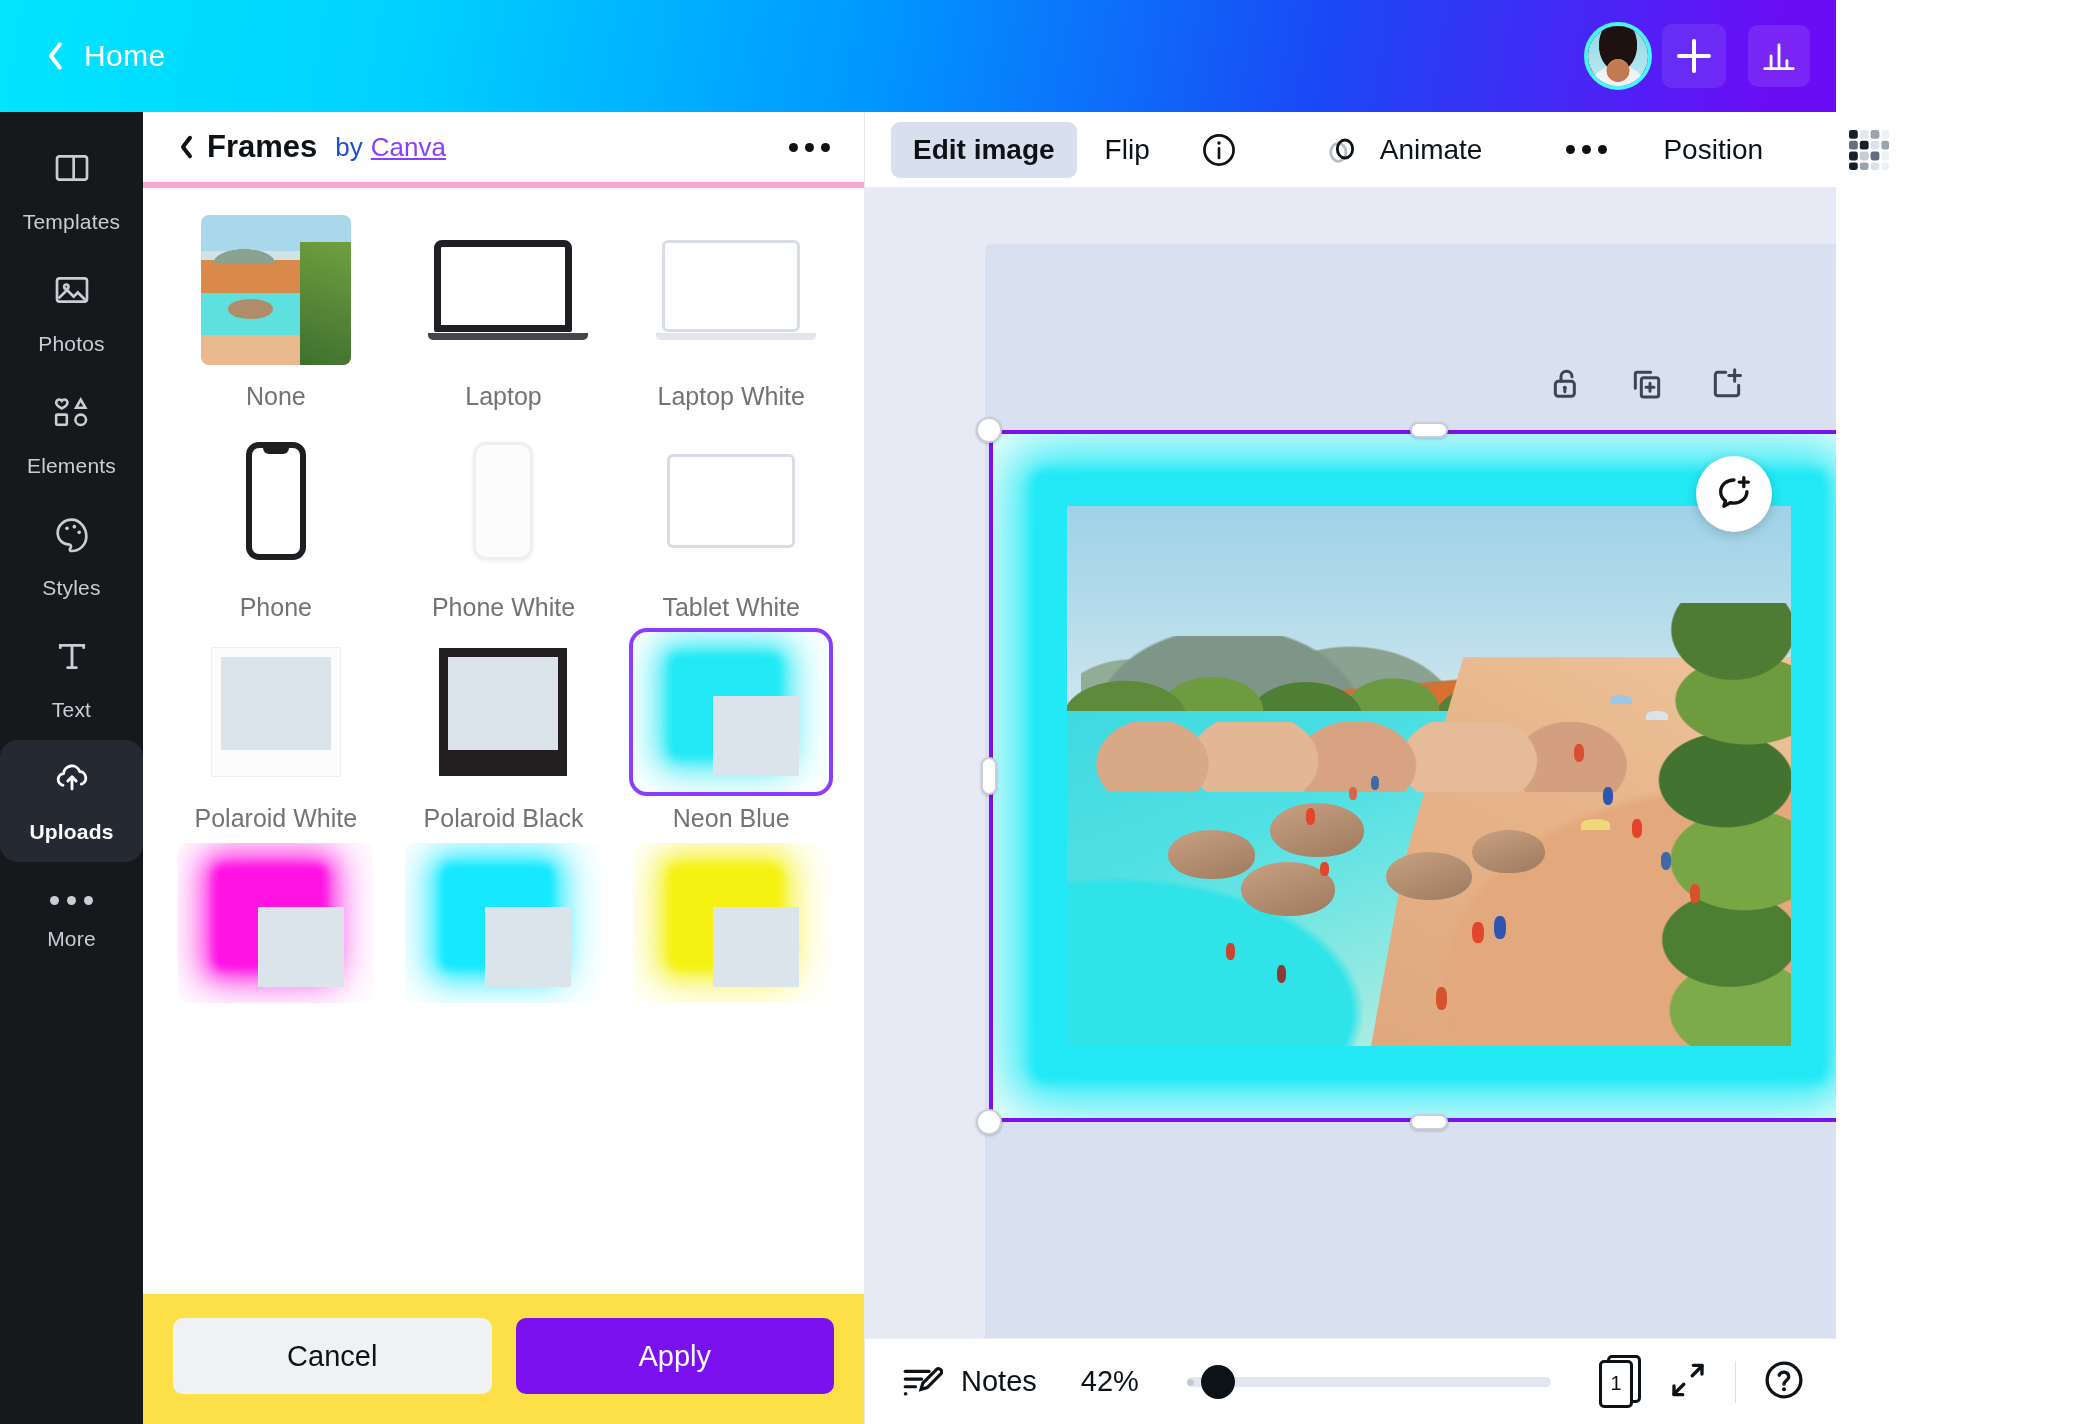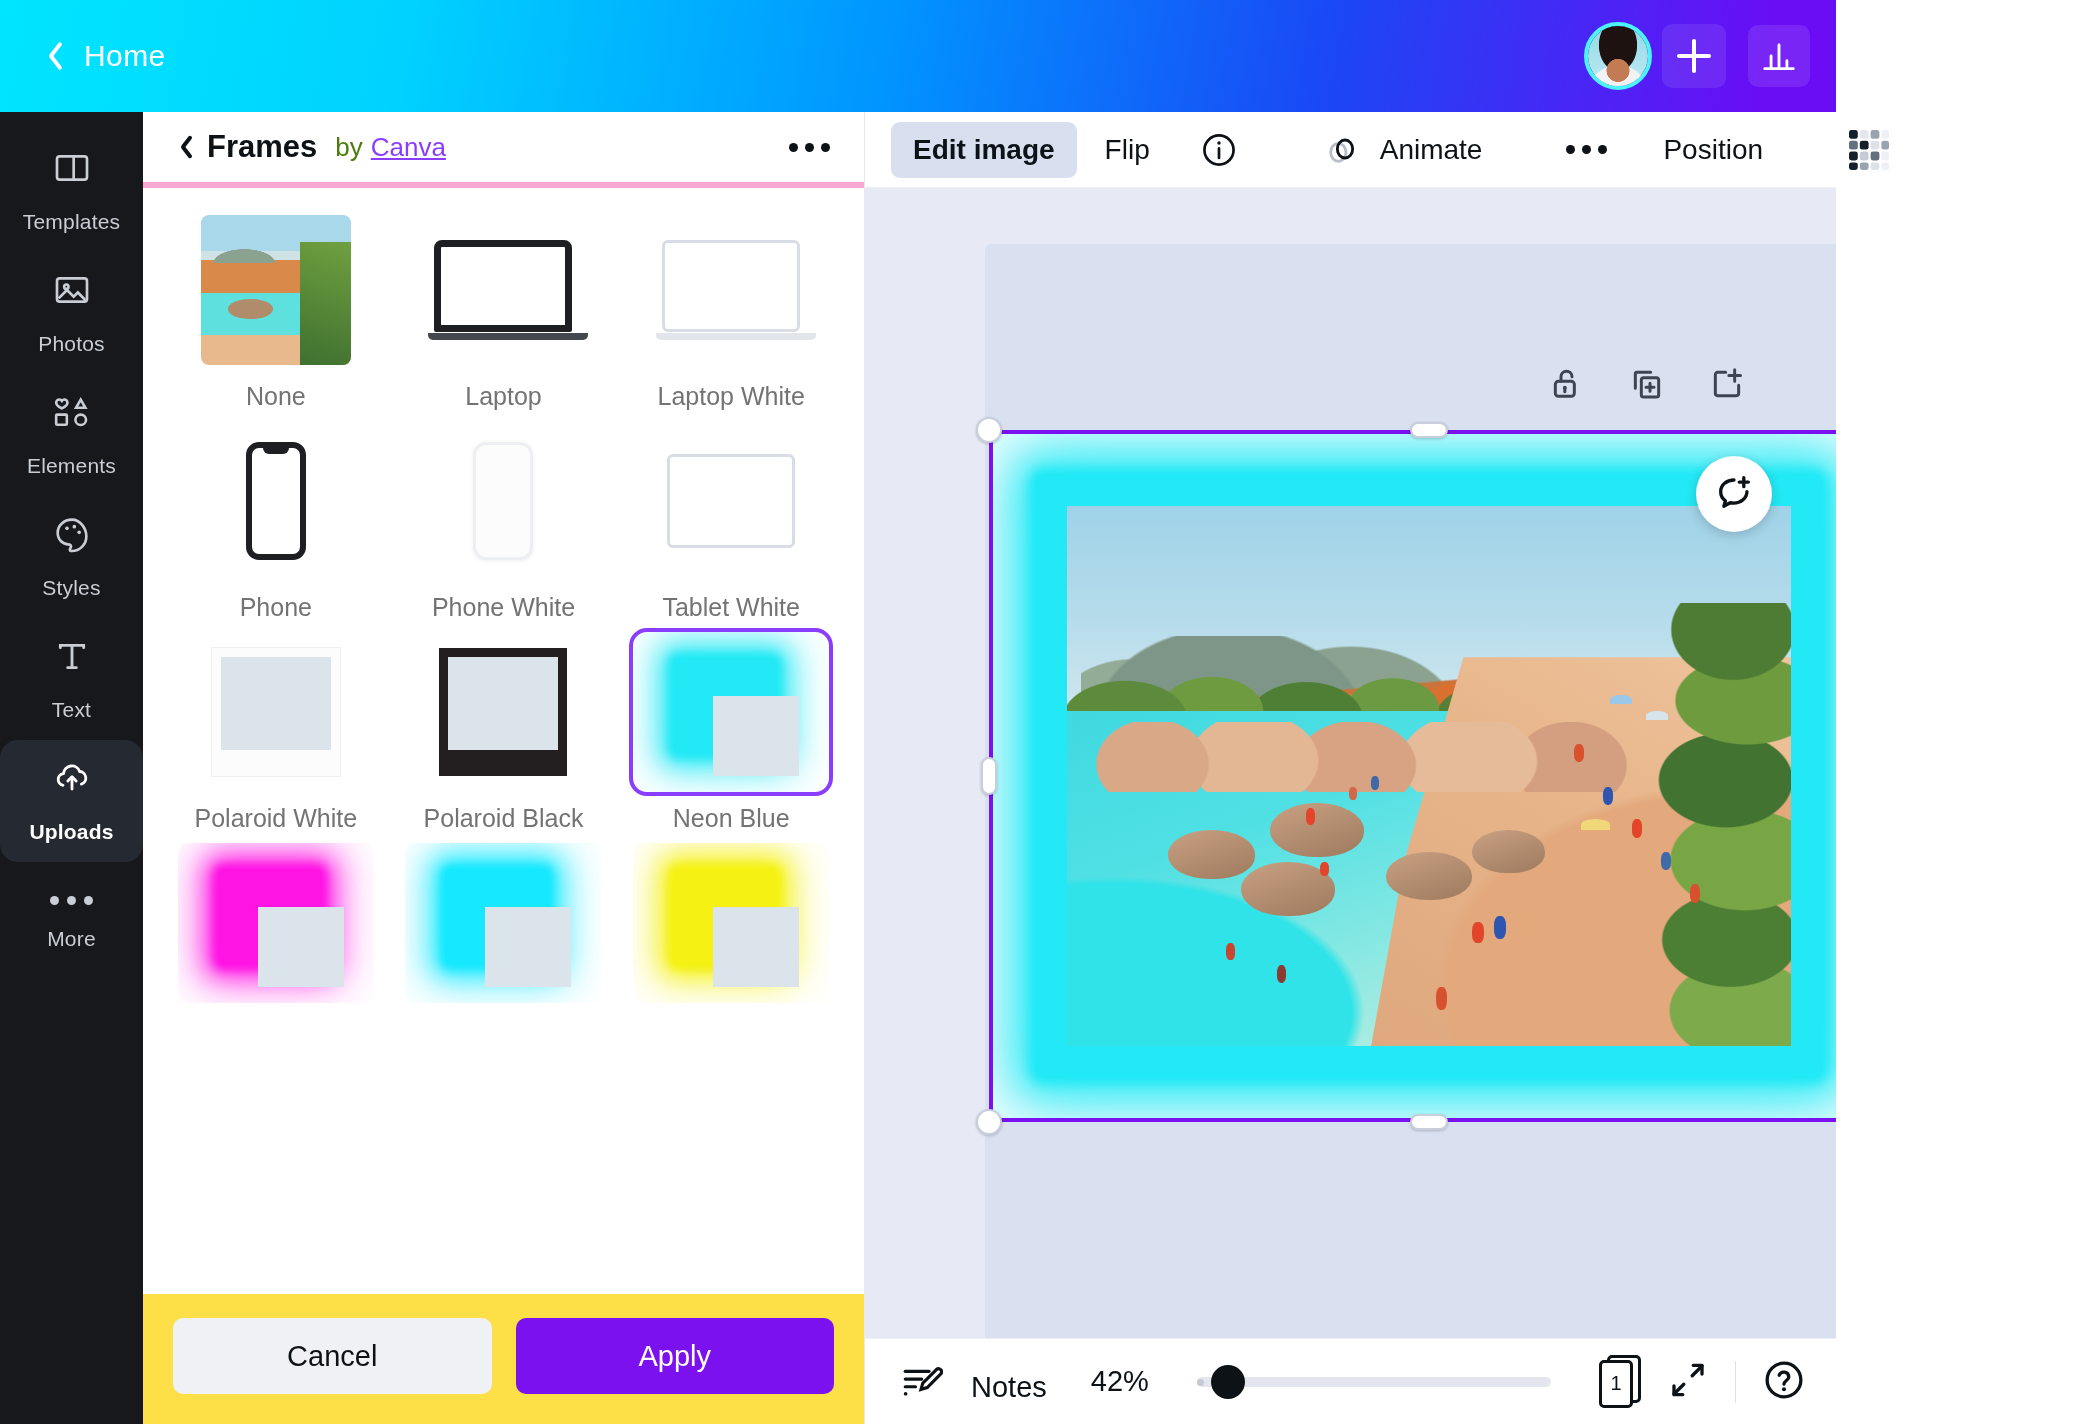--- a/index.html
+++ b/index.html
@@ -73,21 +73,21 @@
   .panel { width:722px; flex:0 0 722px; background:#fff; display:flex; flex-direction:column;
            border-right:1px solid #E6E9F0; min-height:0; }
   .panel-head { height:76px; flex:0 0 76px; display:flex; align-items:center; padding:0 34px 0 30px;
                 border-bottom:6px solid #f9a8d4; }
   .pchev { width:18px; height:30px; position:relative; margin-right:16px; cursor:pointer; }
   .pchev::before, .pchev::after { content:""; position:absolute; left:7px; width:4px; height:15px;
                                   background:#0D1216; border-radius:3px; }
   .pchev::before { top:1px; transform:rotate(38deg); transform-origin:bottom center; }
   .pchev::after  { top:14px; transform:rotate(-38deg); transform-origin:top center; }
   .panel-title { font-size:31px; font-weight:700; color:#0D1216; }
-  .panel-by { font-size:26px; color:#4d7c0f; margin-left:18px; }
+  .panel-by { font-size:26px; color:#1d4ed8; margin-left:18px; }
   .panel-link { font-size:26px; color:#8B3DFF; text-decoration:underline; margin-left:8px; cursor:pointer; }
   .dots-h { display:flex; gap:7px; cursor:pointer; }
   .dots-h i { width:9px; height:9px; border-radius:50%; background:#0D1216; display:block; }
 
   .grid-wrap { flex:1 1 auto; overflow:hidden; padding:22px 26px 0 26px; }
   .fgrid { display:grid; grid-template-columns:repeat(3,1fr); gap:10px 14px; }
   .fcell { display:flex; flex-direction:column; align-items:center; cursor:pointer; }
   .fthumb {
     width:196px; height:160px; border-radius:10px; display:flex; align-items:center;
     justify-content:center; position:relative; overflow:hidden; background:#fff;
@@ -209,21 +209,21 @@
   .ph-rock { position:absolute; border-radius:50% 50% 46% 48%;
              background:linear-gradient(160deg,#C9A183,#9E7A5E); }
   .ph-person { position:absolute; border-radius:40%; }
 
   .comment-fab { position:absolute; right:64px; top:268px; width:76px; height:76px; border-radius:50%;
                  background:#fff; box-shadow:0 3px 12px rgba(0,0,0,.18); display:flex;
                  align-items:center; justify-content:center; cursor:pointer; z-index:8; }
 
   .statusbar { height:86px; flex:0 0 86px; background:#fff; display:flex; align-items:center;
                padding:0 30px 0 34px; gap:22px; border-top:1px solid #EDEFF4; position:relative; }
-  .notes { display:flex; align-items:flex-end; gap:28px; cursor:pointer; }
+  .notes { display:flex; align-items:center; gap:18px; cursor:pointer; }
   .notes-label { font-size:29px; color:#0D1216; }
   .zoom-pct { font-size:29px; color:#0D1216; margin-left:auto; }
   .slider { width:380px; height:10px; background:#E3E6EE; border-radius:5px; position:relative;
             margin:0 26px; cursor:pointer; }
   .slider .knob { position:absolute; left:14px; top:-12px; width:34px; height:34px; border-radius:50%;
                   background:#0D1216; }
   .slider .tick { position:absolute; left:0; top:2px; width:7px; height:7px; border-radius:50%;
                   background:#C4C9D4; }
   .sb-right { margin-left:auto; display:flex; align-items:center; gap:26px; }
   .sdiv { width:1px; height:42px; background:#DDE0E8; }

